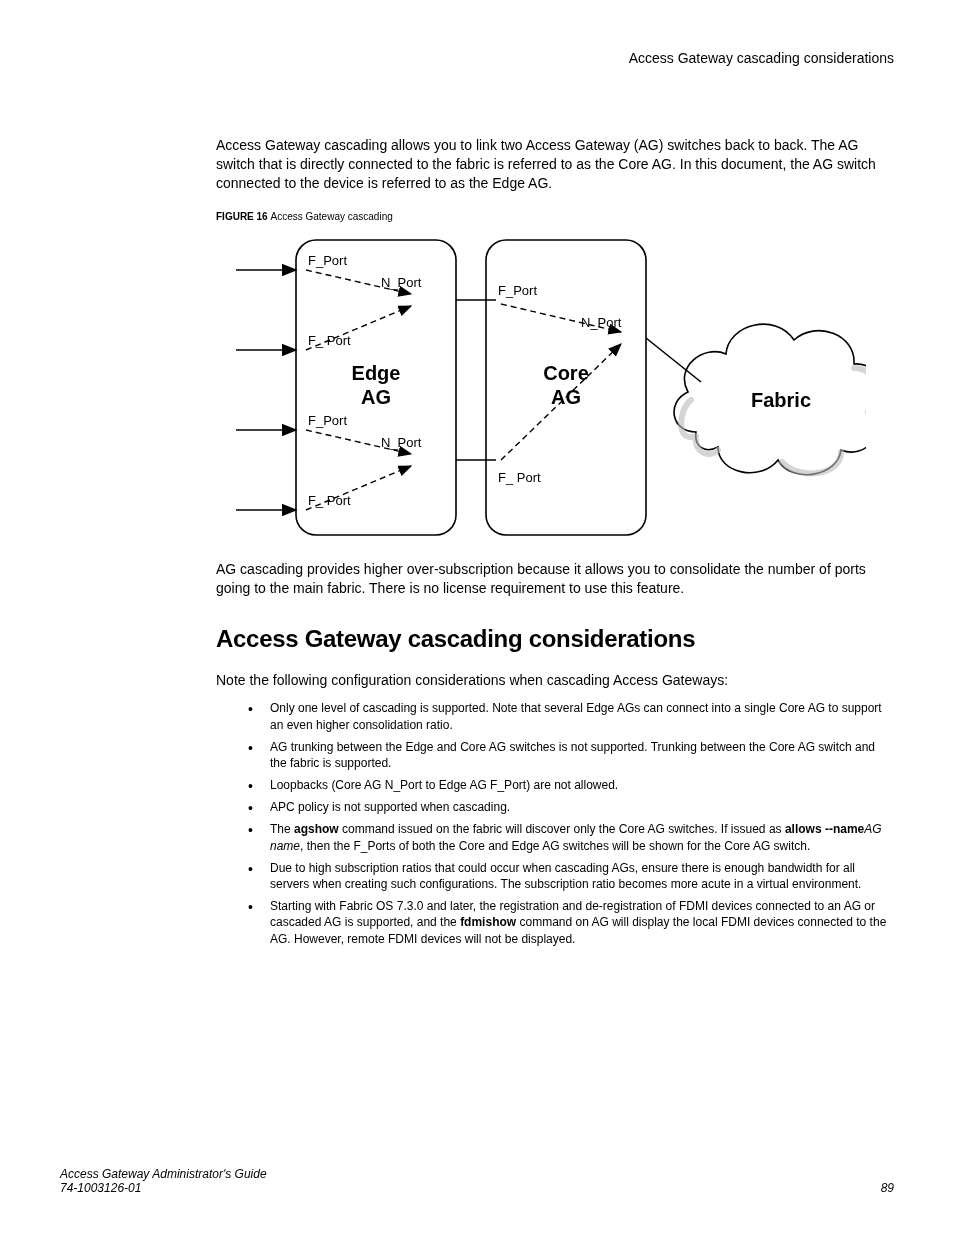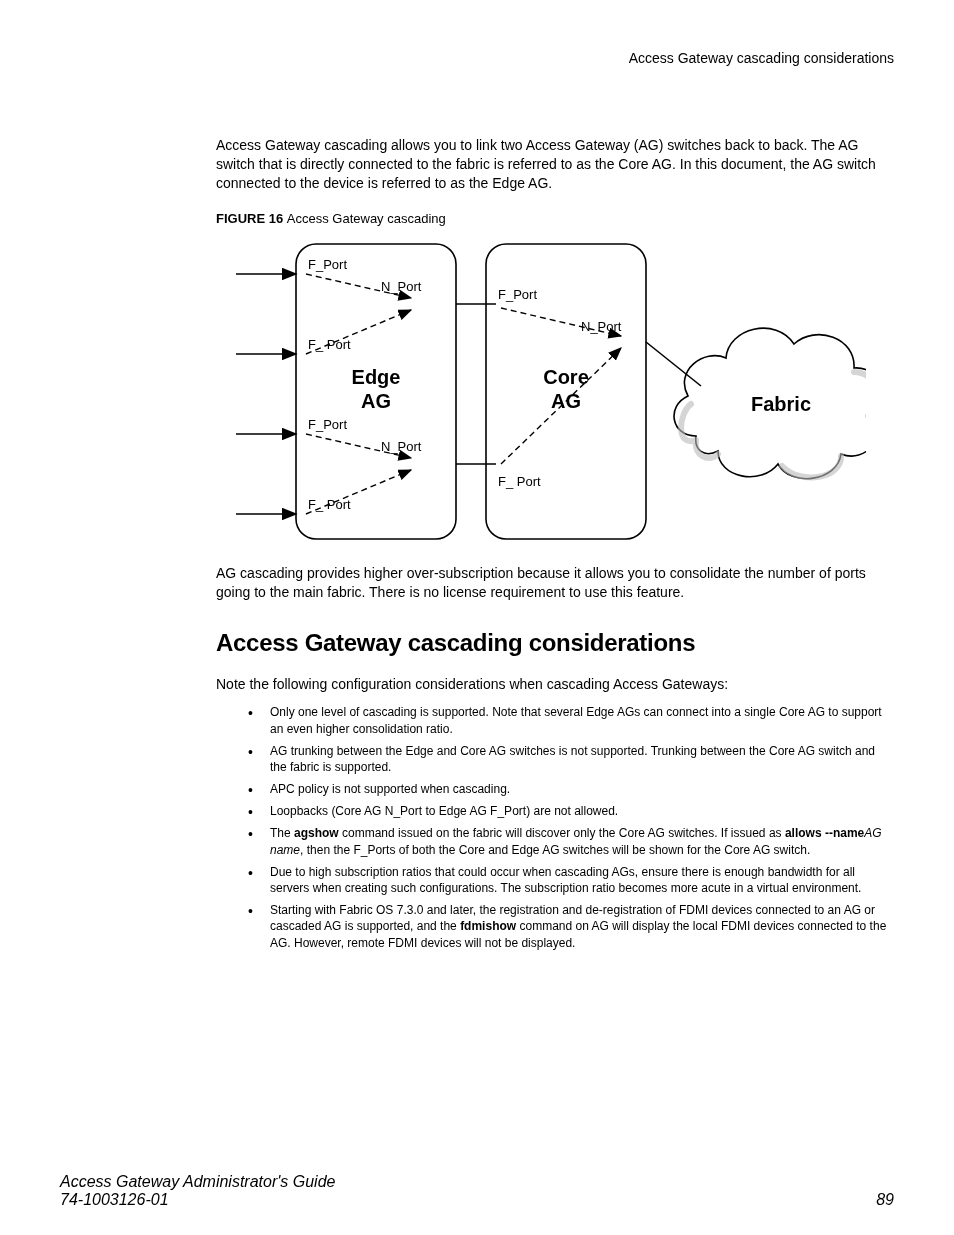--- a/index.html
+++ b/index.html
@@ -21,21 +21,21 @@
     text-align: right;
     font-size: 14px;
     margin-bottom: 70px;
   }
   .body-para {
     font-size: 14px;
     line-height: 1.35;
     margin: 0 0 18px 0;
   }
   .fig-caption {
-    font-size: 13px;
+    font-size: 10px;
     margin: 0 0 10px 0;
   }
   .fig-caption b { font-weight: bold; }
   .figure {
     width: 640px;
     height: 310px;
     margin: 0 0 18px 10px;
     position: relative;
   }
   .h2 {
@@ -61,25 +61,25 @@
     content: "•";
     position: absolute;
     left: 0;
     top: 0;
     font-size: 14px;
   }
   .footer {
     position: absolute;
     left: 60px;
     right: 60px;
-    bottom: 26px;
+    bottom: 40px;
     display: flex;
     justify-content: space-between;
     align-items: flex-end;
-    font-size: 16px;
+    font-size: 12px;
     font-style: italic;
     gap: 20px;
   }
   .footer .right { font-style: italic; text-align: center; }
   .bold { font-weight: bold; }
   .ital { font-style: italic; }
 
   
   svg text {
     font-family: Arial, Helvetica, sans-serif;
@@ -167,22 +167,22 @@
 
   <p class="body-para">AG cascading provides higher over-subscription because it allows you to consolidate the number of ports going to the main fabric. There is no license requirement to use this feature.</p>
 
   <h2 class="h2">Access Gateway cascading considerations</h2>
 
   <p class="body-para" style="margin-bottom:10px">Note the following configuration considerations when cascading Access Gateways:</p>
 
   <ul class="considerations">
     <li>Only one level of cascading is supported. Note that several Edge AGs can connect into a single Core AG to support an even higher consolidation ratio.</li>
     <li>AG trunking between the Edge and Core AG switches is not supported. Trunking between the Core AG switch and the fabric is supported.</li>
+    <li>Loopbacks (Core AG N_Port to Edge AG F_Port) are not allowed.</li>
     <li>APC policy is not supported when cascading.</li>
-    <li>Loopbacks (Core AG N_Port to Edge AG F_Port) are not allowed.</li>
     <li>
       <span>The </span><span class="bold">agshow</span><span> command issued on the fabric will discover only the Core AG switches. If issued as </span><span class="bold">allows --name</span><span class="ital">AG name</span><span>, then the F_Ports of both the Core and Edge AG switches will be shown for the Core AG switch.</span>
     </li>
     <li>Due to high subscription ratios that could occur when cascading AGs, ensure there is enough bandwidth for all servers when creating such configurations. The subscription ratio becomes more acute in a virtual environment.</li>
     <li>
       <span>Starting with Fabric OS 7.3.0 and later, the registration and de-registration of FDMI devices connected to an AG or cascaded AG is supported, and the </span><span class="bold">fdmishow</span><span> command on AG will display the local FDMI devices connected to the AG. However, remote FDMI devices will not be displayed.</span>
     </li>
   </ul>
 
   <div class="footer">

